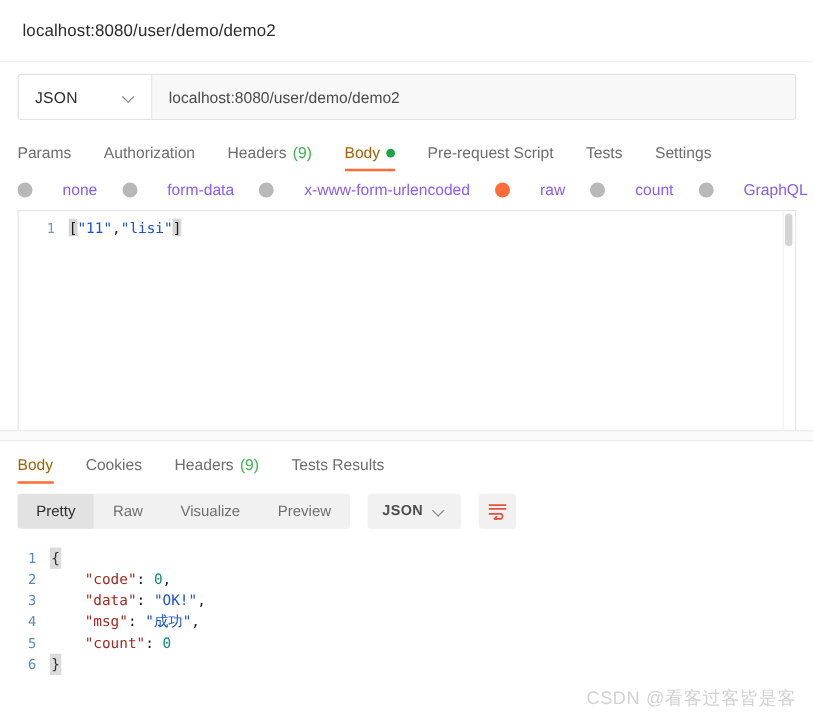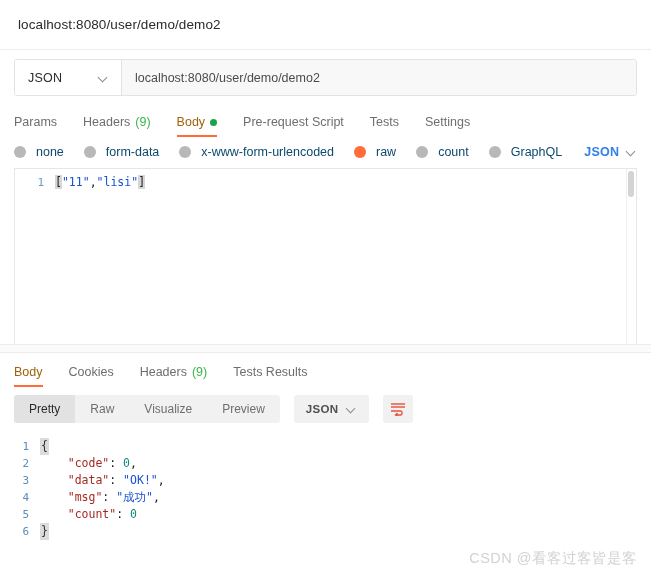--- a/index.html
+++ b/index.html
@@ -127,24 +127,24 @@
   
   .body-modes {
     display: flex;
     align-items: center;
     padding: 8px 14px 9px 14px;
     gap: 0;
   }
   .radio-item {
     display: flex;
     align-items: center;
-    gap: 10px;
+    gap: 24px;
     margin-right: 20px;
     font-size: 12.5px;
-    color: #0c4a6e;
+    color: #8b5cf6;
     cursor: pointer;
     white-space: nowrap;
   }
   .radio-dot {
     width: 12px; height: 12px;
     border-radius: 50%;
     background: #b8b8b8;
     flex: 0 0 auto;
   }
   .radio-item.selected .radio-dot { background: #ff6c37; }
@@ -335,20 +335,23 @@
       </div>
       <div class="url-input" title="Enter request URL">localhost:8080/user/demo/demo2</div>
     </div>
   </div>
 
   <div class="req-tabs">
     <div class="tab">
       <span>Params</span>
     </div>
     <div class="tab">
+      <span>Authorization</span>
+    </div>
+    <div class="tab">
       <span>Headers</span>
       <span class="count-green">(9)</span>
     </div>
     <div class="tab active">
       <span>Body</span>
       <span class="dot-green"></span>
       <span class="tab-underline"></span>
     </div>
     <div class="tab">
       <span>Pre-request Script</span>

